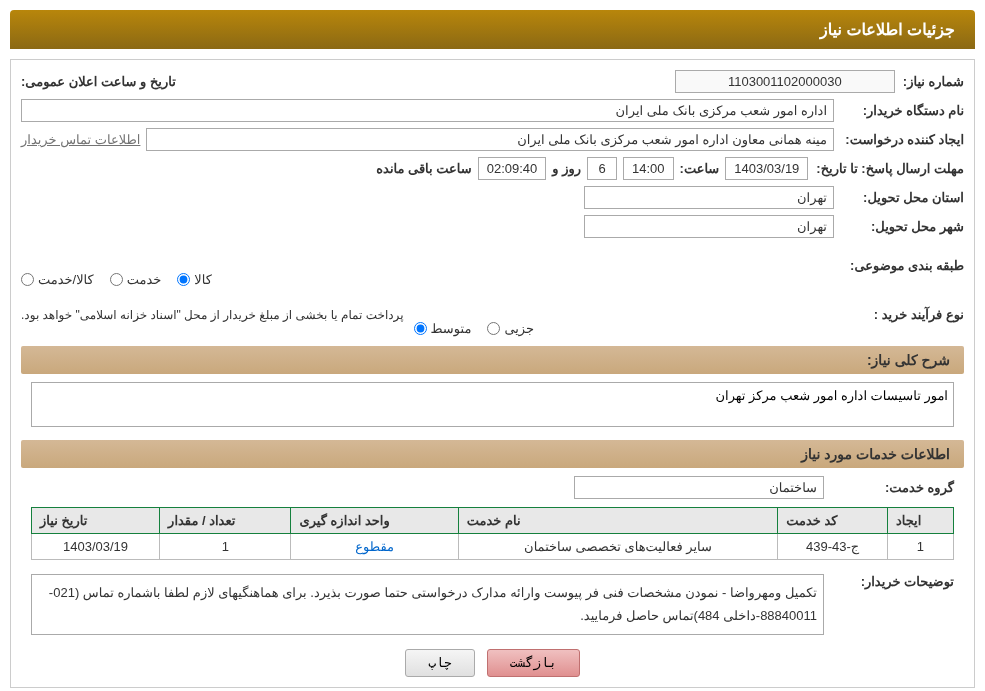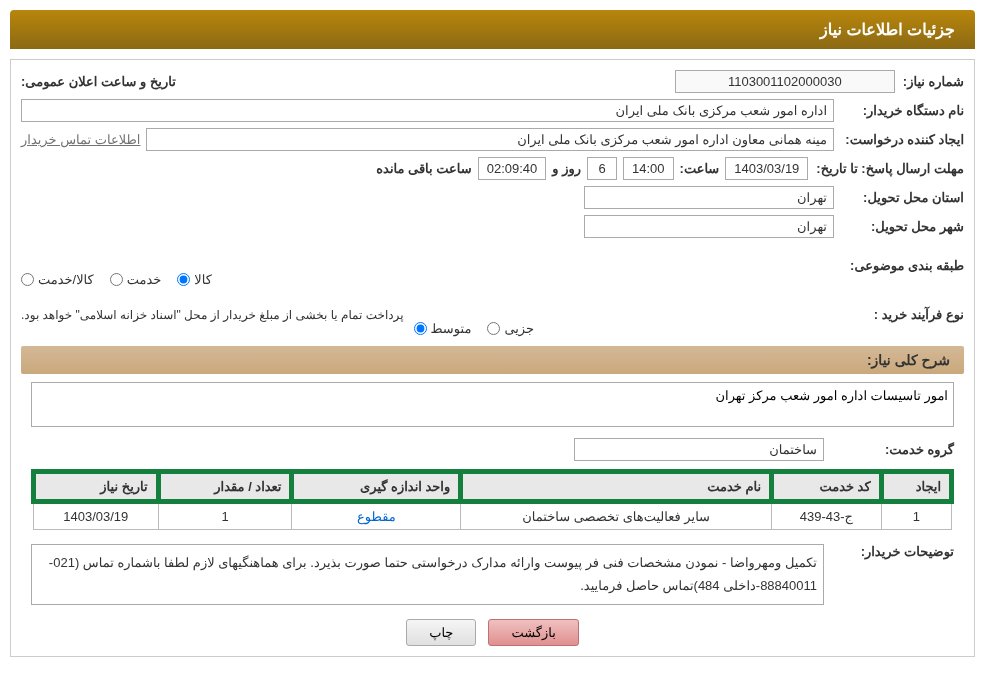--- a/index.html
+++ b/index.html
@@ -104,23 +104,23 @@
       height: 45px;
       background: #fff;
     }
     .service-table {
       width: 100%;
       border-collapse: collapse;
       margin-top: 6px;
     }
     .service-table th {
       background: #e8e8e8;
-      border: 5px solid #15803d;
+      border: 1px solid #15803d;
       padding: 5px 8px;
-      text-align: right;
+      text-align: left;
       font-weight: bold;
       font-size: 13px;
     }
     .service-table td {
       border: 1px solid #bbb;
       padding: 5px 8px;
       text-align: center;
       font-size: 13px;
     }
     .tawzih-box {
@@ -134,21 +134,21 @@
       line-height: 1.8;
     }
     .btn-row {
       display: flex;
       justify-content: center;
       gap: 12px;
       margin-top: 14px;
     }
     .btn {
       padding: 5px 22px;
-      font-family: Liberation Sans, sans-serif;
+      font-family: Liberation Mono, monospace;
       font-size: 13px;
       cursor: pointer;
       border: 1px solid #aaa;
       border-radius: 3px;
       background: linear-gradient(to bottom, #f5f5f5, #e0e0e0);
     }
     .btn-print {
       background: linear-gradient(to bottom, #f5f5f5, #e0e0e0);
     }
     .btn-back {
@@ -288,20 +288,23 @@
       </div>
     </div>
 
     <div class="section-header">
       <span>شرح کلی نیاز:</span>
     </div>
     <div style="margin-bottom:8px; padding: 0 10px;">
       <textarea class="sharh-textarea" readonly="" style="">امور تاسیسات اداره امور شعب مرکز تهران</textarea>
     </div>
 
+    <div class="section-header2">
+      <span>اطلاعات خدمات مورد نیاز</span>
+    </div>
 
     <div class="row-with-label" style="padding: 0 10px; margin-bottom:8px;">
       <div class="right-label">گروه خدمت:</div>
       <div class="left-content">
         <div class="form-value" style="max-width:250px;">ساختمان</div>
       </div>
     </div>
 
     <div style="padding: 0 10px; margin-bottom:10px;">
       <table class="service-table">

